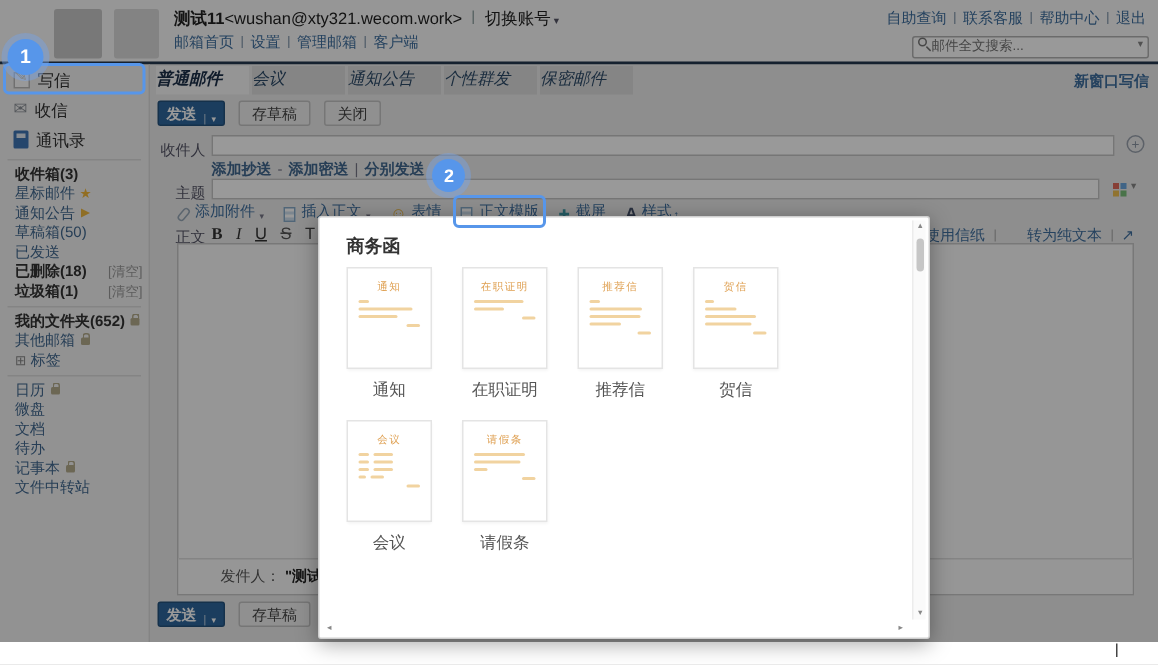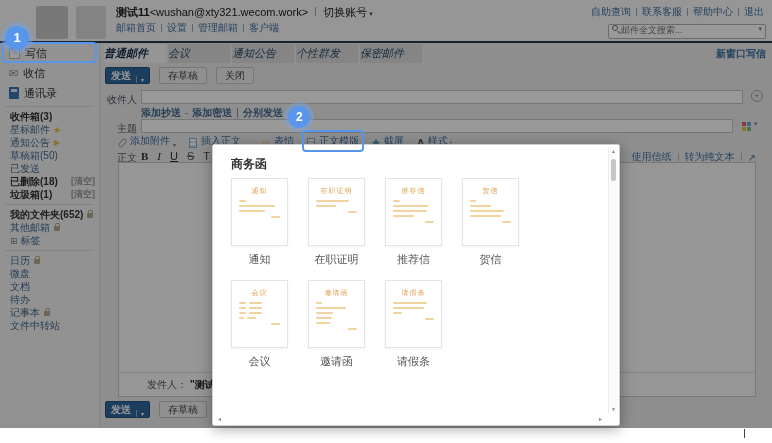--- a/index.html
+++ b/index.html
@@ -33,21 +33,21 @@
   .s-caret{font-size:7px;color:#888;cursor:pointer;}
   .navy{position:absolute;left:0;top:41px;width:772px;height:2px;background:#24384f;}
 
   
   .sidebar{position:absolute;left:0;top:43px;width:100px;height:385px;background:#f4f4f4;border-right:1px solid #ddd;}
   .sp-row{height:20px;display:flex;align-items:center;padding-left:9px;font-size:11px;font-weight:normal;color:#333;cursor:pointer;}
   .sp-row .lab{margin-left:5px;}
   .sdiv{border-top:1px solid #dcdcdc;margin:3px 5px;}
   .sf-row{height:13px;line-height:13px;padding-left:10px;font-size:10px;color:#41688f;cursor:pointer;position:relative;white-space:nowrap;}
   .sf-row.bold{color:#333;font-weight:bold;}
-  .sf-act{position:absolute;right:4px;top:0;color:#999;font-size:9px;font-weight:bold;cursor:pointer;}
+  .sf-act{position:absolute;right:4px;top:0;color:#999;font-size:9px;font-weight:normal;cursor:pointer;}
   .icon-compose{display:inline-block;width:11px;height:11px;border:1px solid #bbb;background:#fff;position:relative;}
   .icon-compose::after{content:"✎";position:absolute;left:0px;top:-3px;font-size:10px;color:#e0a23c;}
   .icon-mail{font-size:11px;color:#8a8f96;line-height:11px;}
   .icon-book{display:inline-block;width:10px;height:12px;background:#3f76b5;border-radius:1px;position:relative;}
   .icon-book::after{content:"";position:absolute;left:2px;top:2px;width:6px;height:3px;background:#fff;opacity:.85;}
   .icon-star{color:#f3b73a;font-size:9px;margin-left:3px;}
   .icon-speaker{display:inline-block;width:0;height:0;border-top:3px solid transparent;border-bottom:3px solid transparent;
                 border-left:6px solid #efb73e;margin-left:4px;}
   .icon-lock{display:inline-block;width:6px;height:5px;background:#b5ac8d;border-radius:1px;position:relative;margin-left:4px;}
   .icon-lock::before{content:"";position:absolute;top:-3px;left:1px;width:3px;height:3px;border:1px solid #b5ac8d;border-bottom:none;border-radius:2px 2px 0 0;}
@@ -93,21 +93,21 @@
   .ic-style{color:#44506a;font-weight:bold;font-size:11px;margin-right:3px;line-height:10px;}
   .fmt{position:absolute;left:41px;top:106px;display:flex;gap:9px;font-size:11px;color:#333;height:14px;align-items:center;}
   .fmt span{cursor:pointer;}
   .fb0{font-weight:bold;font-family:"Liberation Serif","DejaVu Serif",serif;}
   .fb1{font-style:italic;font-family:"Liberation Serif","DejaVu Serif",serif;}
   .fb2{text-decoration:underline;}
   .fb3{text-decoration:line-through;color:#555;}
   .fb4{color:#444;}
   .fb5{color:#333;border-bottom:2px solid #c0392b;line-height:10px;}
   .edlinks{position:absolute;right:16px;top:107px;font-size:10px;color:#3f6f9f;display:flex;align-items:center;}
-  .edlinks .lnk{cursor:pointer;}
+  .edlinks .lnk{cursor:pointer;margin-left:15px;}
   .esep{width:1px;height:8px;background:#bbb;margin:0 6px;}
   .expand-ic{font-size:10px;color:#3f6f9f;cursor:pointer;}
   .editor{position:absolute;left:18px;top:119px;width:638px;height:235px;background:#fbfbfb;border:1px solid #c9c9c9;}
   .sender{position:absolute;left:0;right:0;bottom:0;height:24px;border-top:1px solid #ddd;font-size:10px;color:#555;
           line-height:23px;padding-left:28px;background:#fbfbfb;white-space:nowrap;overflow:hidden;}
   .s-name{color:#222;margin-left:3px;}
   .s-tail{margin-left:3px;}
 
   
   .dim{position:absolute;left:0;top:0;width:772px;height:428px;background:rgba(0,0,0,.40);z-index:40;}
@@ -404,44 +404,20 @@
                 <span class="pv-seg" style="width: 12%;"></span>
                 <span class="pv-seg" style="width: 22%;"></span>
               </div>
             </div>
             <div class="pv-sig"></div>
           </div>
           <div class="tlabel">会议</div>
         </div>
         <div class="tcol">
           <div class="tcard">
-            <div class="pv-title">邀请函</div>
-            <div class="pv-rows">
-              <div class="pv-row">
-                <span class="pv-seg" style="width: 14%;"></span>
-              </div>
-              <div class="pv-row">
-                <span class="pv-seg" style="width: 72%;"></span>
-              </div>
-              <div class="pv-row">
-                <span class="pv-seg" style="width: 42%;"></span>
-              </div>
-              <div class="pv-row">
-                <span class="pv-seg" style="width: 40%;"></span>
-              </div>
-              <div class="pv-row">
-                <span class="pv-seg" style="width: 34%;"></span>
-              </div>
-            </div>
-            <div class="pv-sig"></div>
-          </div>
-          <div class="tlabel">邀请函</div>
-        </div>
-        <div class="tcol">
-          <div class="tcard">
             <div class="pv-title">请假条</div>
             <div class="pv-rows">
               <div class="pv-row">
                 <span class="pv-seg" style="width: 84%;"></span>
               </div>
               <div class="pv-row">
                 <span class="pv-seg" style="width: 76%;"></span>
               </div>
               <div class="pv-row">
                 <span class="pv-seg" style="width: 22%;"></span>

